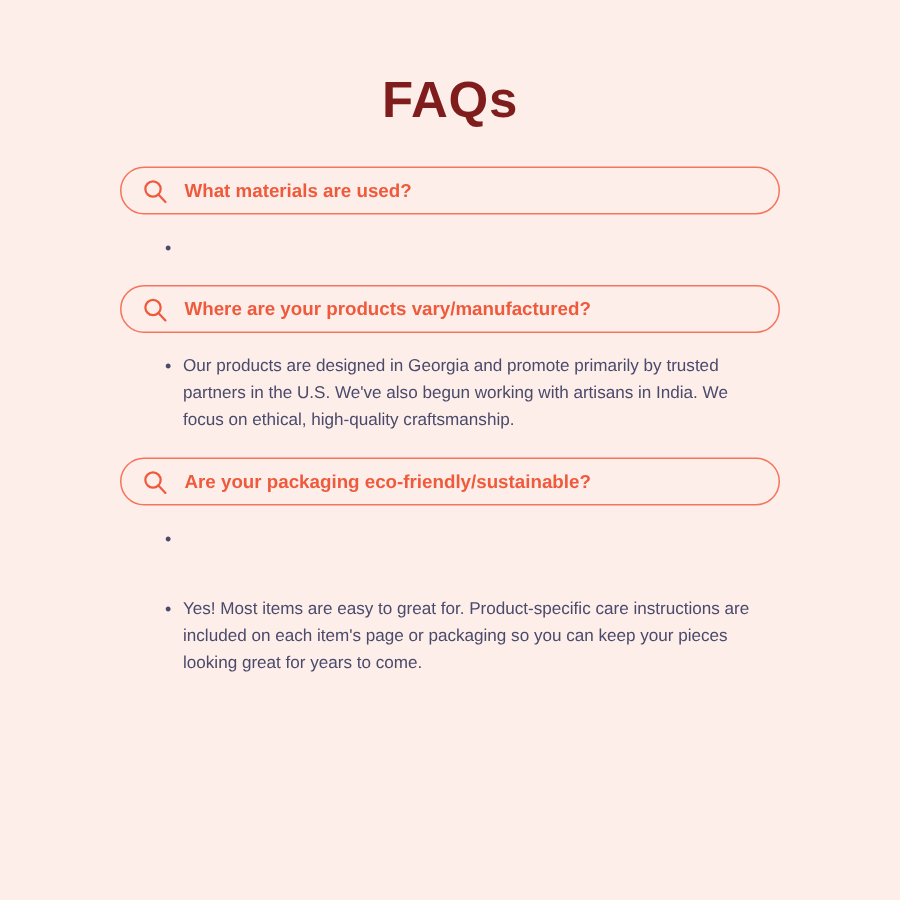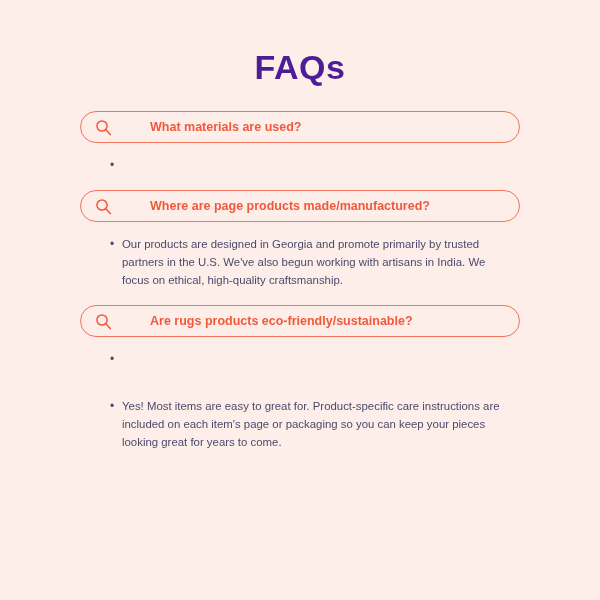--- a/index.html
+++ b/index.html
@@ -14,21 +14,21 @@
     overflow: hidden;
   }
   .page {
     position: relative;
     width: 600px;
     height: 600px;
     box-sizing: border-box;
   }
   .title {
     text-align: center;
-    color: #4c1d95;
+    color: #7f1d1d;
     font-size: 34px;
     font-weight: bold;
     letter-spacing: 0.5px;
     margin: 0;
     padding-top: 48px;
     padding-bottom: 6px;
   }
   .faq-list {
     margin-top: 18px;
     padding: 0 80px;
@@ -38,21 +38,20 @@
   }
   .question-pill {
     display: flex;
     align-items: center;
     border: 1.4px solid #f4755c;
     border-radius: 22px;
     height: 32px;
     padding: 0 14px;
     background: transparent;
     box-sizing: border-box;
-    gap: 27px;
   }
   .magnifier {
     width: 17px;
     height: 17px;
     flex: 0 0 17px;
     margin-right: 11px;
     display: block;
   }
   .question-text {
     color: #f05a3c;
@@ -103,37 +102,37 @@
     </div>
 
     <div class="faq-item">
       <div class="question-pill">
         <span class="magnifier">
           <svg viewBox="0 0 17 17" width="17" height="17">
             <circle cx="7" cy="7" r="5.1" fill="none" stroke="#f05a3c" stroke-width="1.5"></circle>
             <line x1="10.6" y1="10.6" x2="15.3" y2="15.6" stroke="#f05a3c" stroke-width="1.5" stroke-linecap="round"></line>
           </svg>
         </span>
-        <span class="question-text">Where are page products made/manufactured?</span>
+        <span class="question-text">Where are your products vary/manufactured?</span>
       </div>
       <div class="answer-wrap">
         <span class="bullet">•</span>
         <span class="answer-text">Our products are designed in Georgia and promote primarily by trusted partners in the U.S. We've also begun working with artisans in India. We focus on ethical, high-quality craftsmanship.</span>
       </div>
     </div>
 
     <div class="faq-item">
       <div class="question-pill">
         <span class="magnifier">
           <svg viewBox="0 0 17 17" width="17" height="17">
             <circle cx="7" cy="7" r="5.1" fill="none" stroke="#f05a3c" stroke-width="1.5"></circle>
             <line x1="10.6" y1="10.6" x2="15.3" y2="15.6" stroke="#f05a3c" stroke-width="1.5" stroke-linecap="round"></line>
           </svg>
         </span>
-        <span class="question-text">Are rugs products eco-friendly/sustainable?</span>
+        <span class="question-text">Are your packaging eco-friendly/sustainable?</span>
       </div>
       <div class="answer-wrap">
         <span class="bullet">•</span>
       </div>
     </div>
 
     <div class="faq-item">
       <div class="answer-wrap">
         <span class="bullet">•</span>
         <span class="answer-text">Yes! Most items are easy to great for. Product-specific care instructions are included on each item's page or packaging so you can keep your pieces looking great for years to come.</span>

